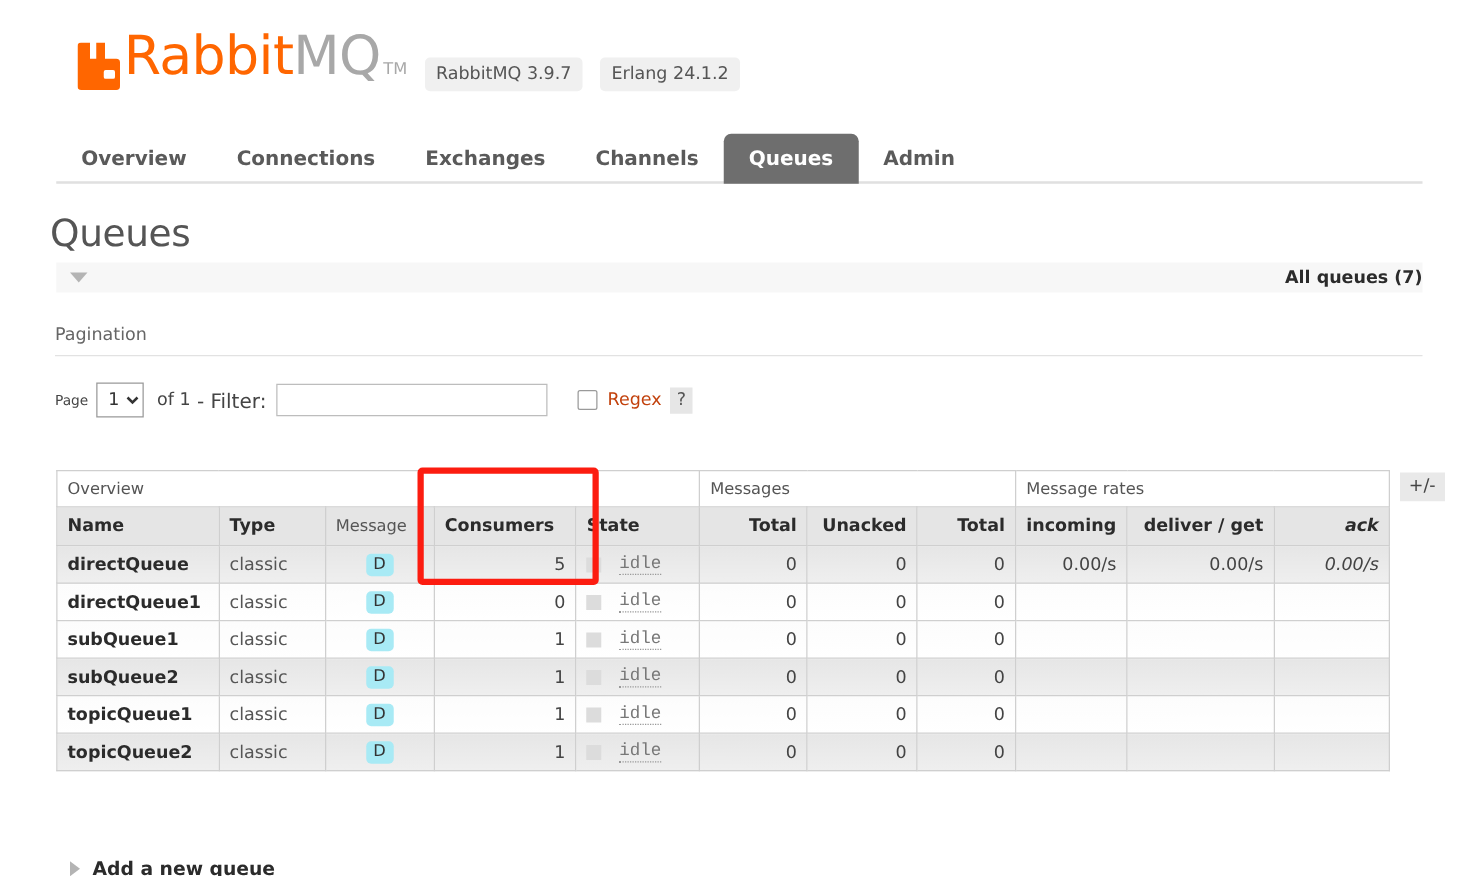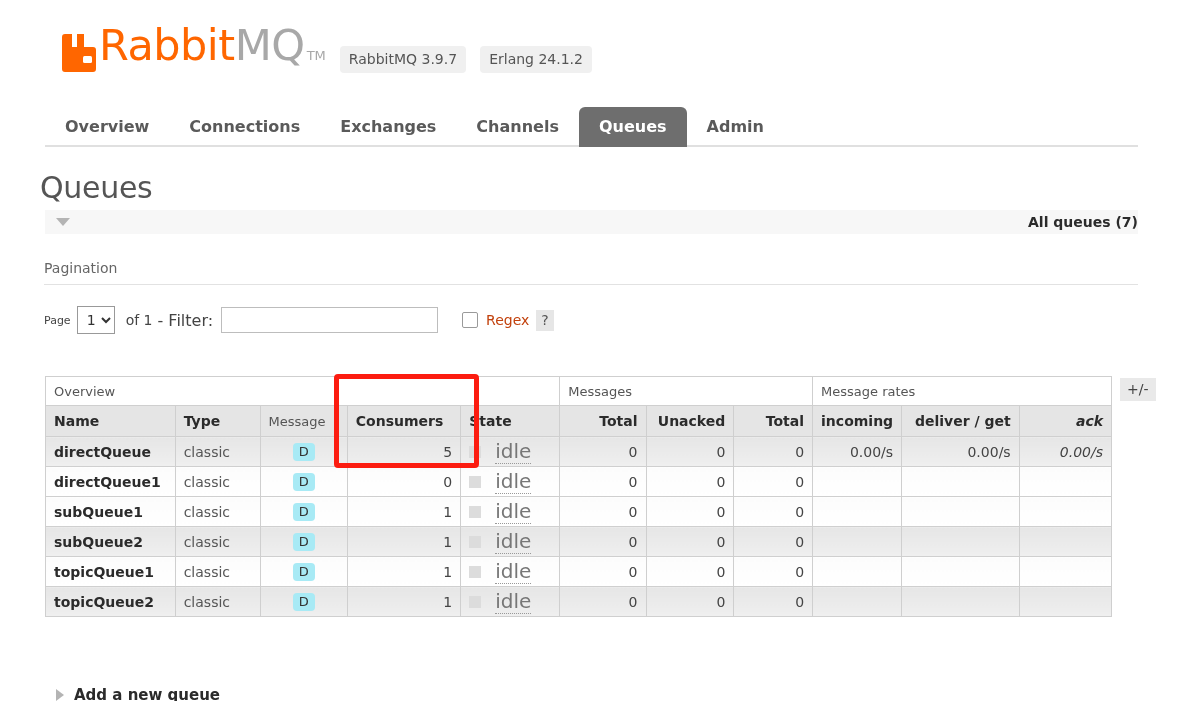--- a/index.html
+++ b/index.html
@@ -278,23 +278,24 @@
   }
   .state-wrap { display: flex; align-items: center; }
   .state-square {
     width: 12px; height: 12px;
     background: #dcdcdc;
     margin-right: 14px;
     flex: none;
   }
   .state-text {
     color: #777777;
-    font-size: 20px;
+    font-size: 14px;
     border-bottom: 1px dotted #999999;
     cursor: help;
+    font-family: Liberation Mono, monospace;
   }
   .c-name   { width: 130px; }
   .c-type   { width: 86px; }
   .c-feat   { width: 88px; }
   .c-cons   { width: 114px; }
   .c-state  { width: 100px; }
   .c-ready  { width: 88px; }
   .c-unack  { width: 88px; }
   .c-total  { width: 80px; }
   .c-in     { width: 88px; margin-left: 12px; }

